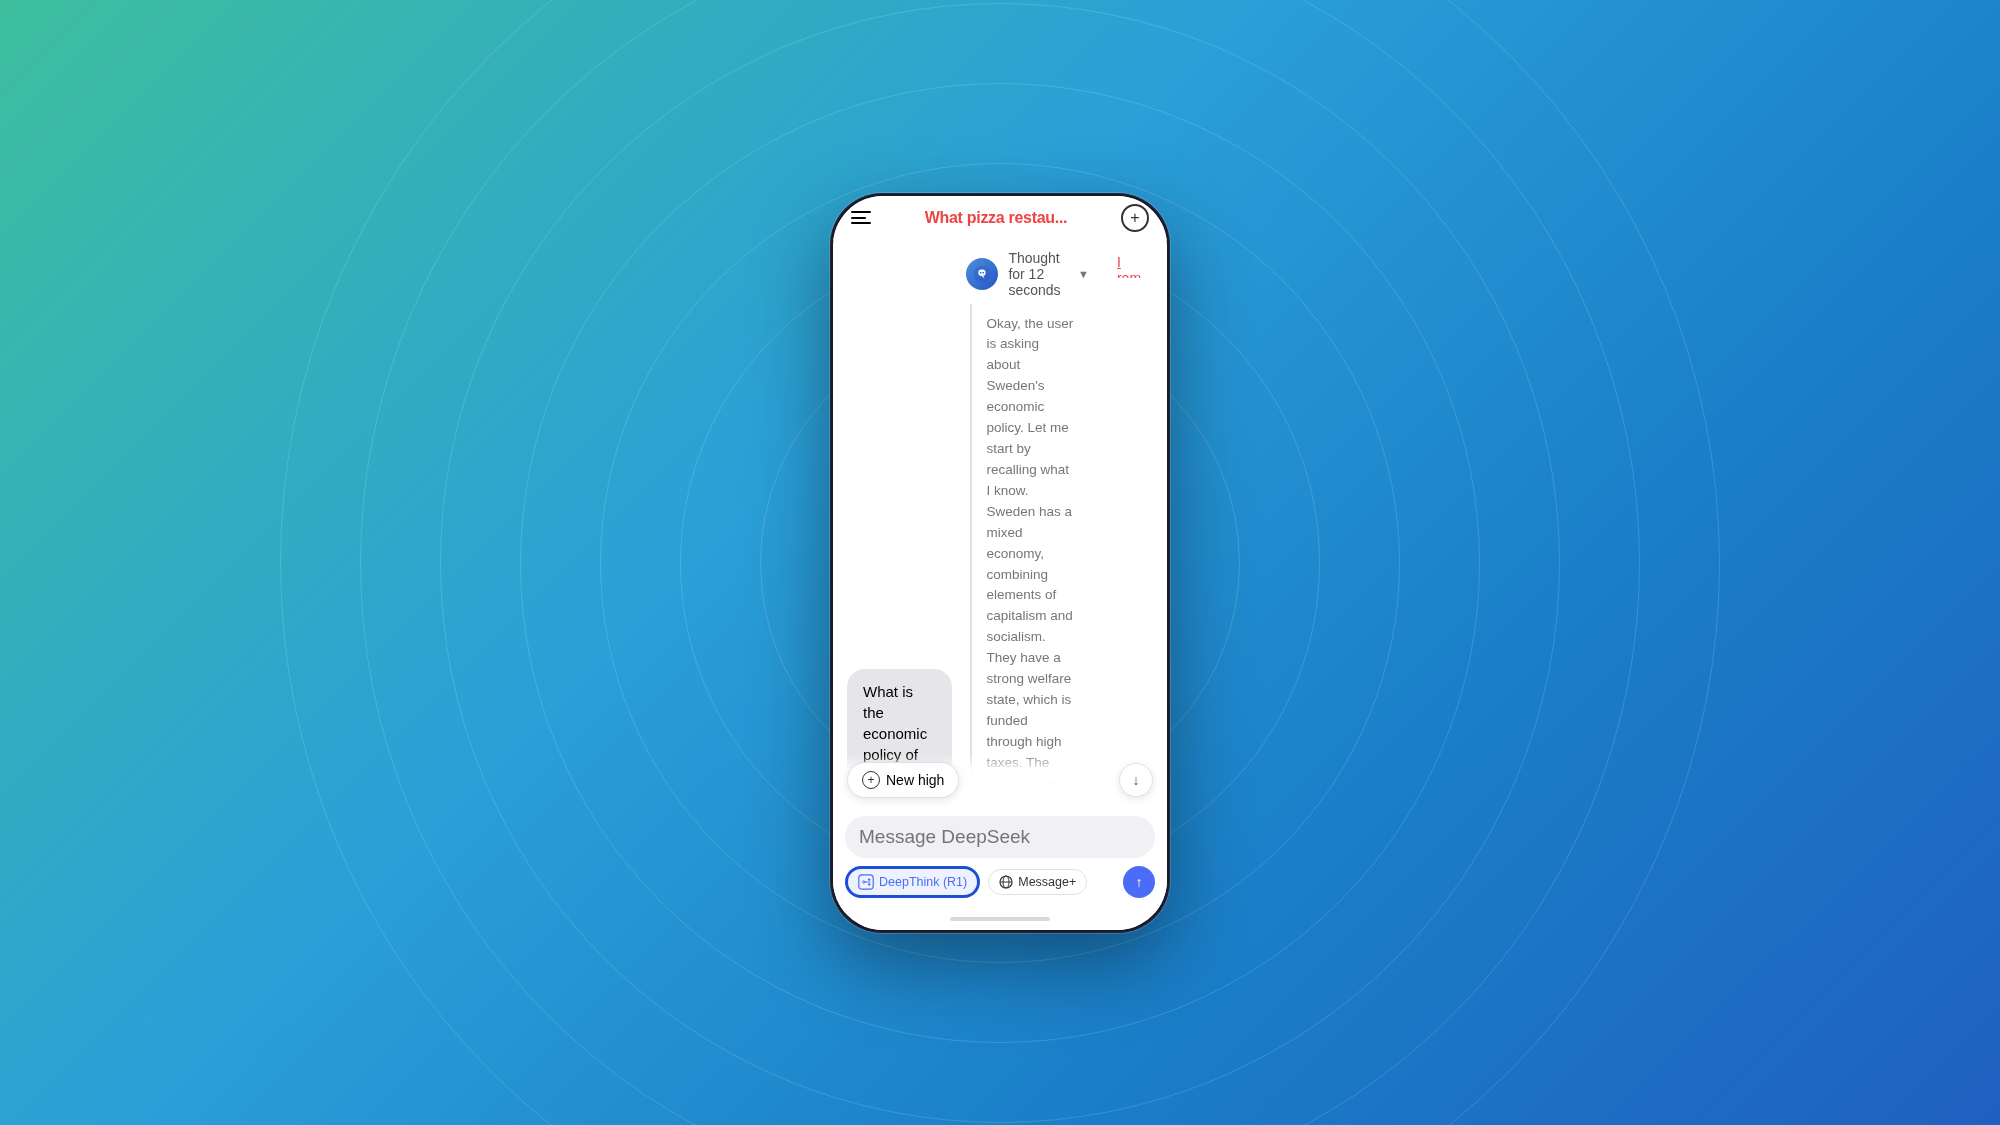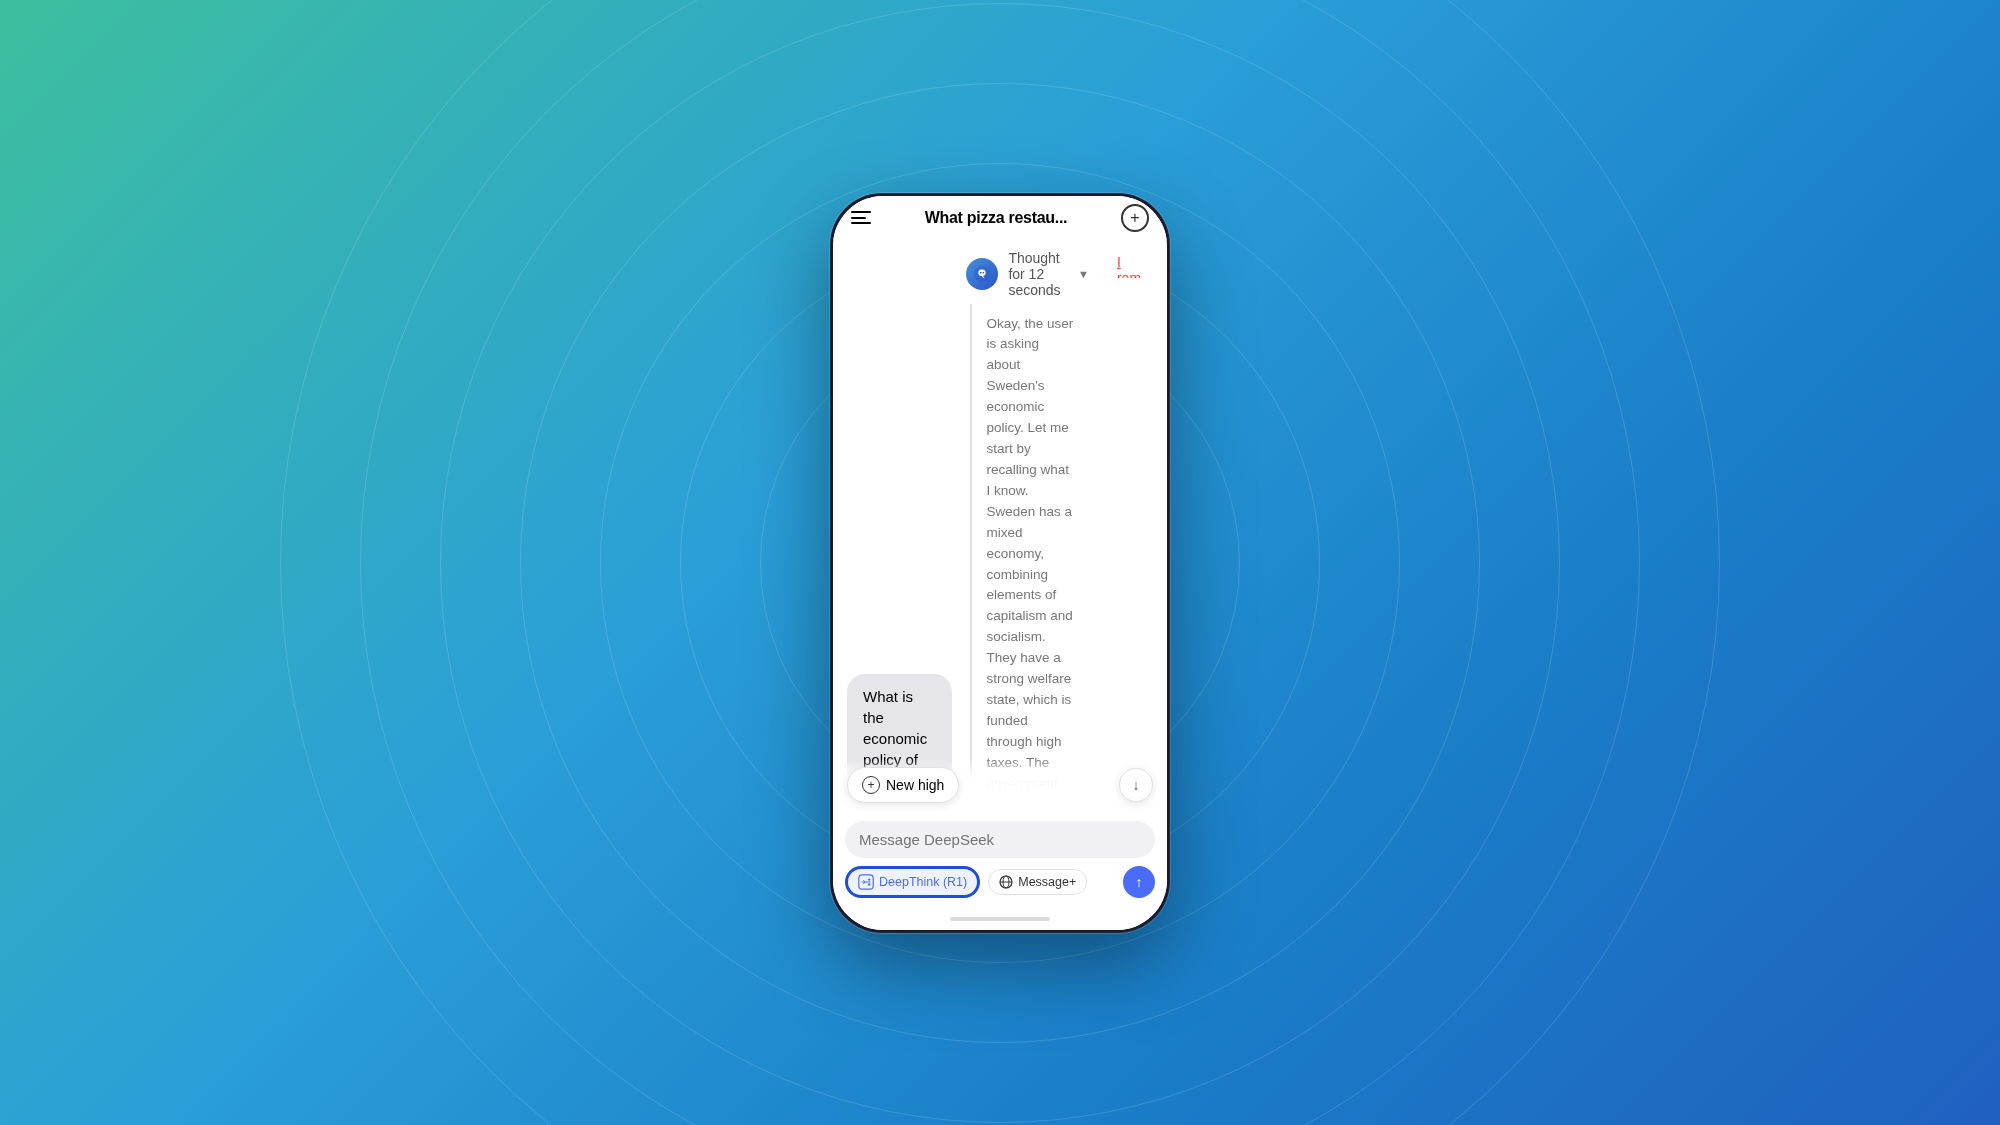--- a/index.html
+++ b/index.html
@@ -173,21 +173,21 @@
       border-radius: 1px;
     }
 
     .nav-menu-icon span:first-child { width: 100%; }
     .nav-menu-icon span:nth-child(2) { width: 75%; }
     .nav-menu-icon span:last-child { width: 100%; }
 
     .nav-title {
       font-size: 16px;
       font-weight: 600;
-      color: #000000;
+      color: #ef4444;
       letter-spacing: -0.3px;
     }
 
     .nav-add-icon {
       width: 28px;
       height: 28px;
       border: 2px solid #333;
       border-radius: 50%;
       display: flex;
       align-items: center;
@@ -364,21 +364,21 @@
       display: flex;
       align-items: center;
       margin-bottom: 8px;
     }
 
     .message-input {
       flex: 1;
       background: transparent;
       border: none;
       outline: none;
-      font-size: 15px;
+      font-size: 19px;
       color: #999;
     }
 
     .toolbar {
       display: flex;
       align-items: center;
       gap: 8px;
     }
 
     .deepthink-btn {

